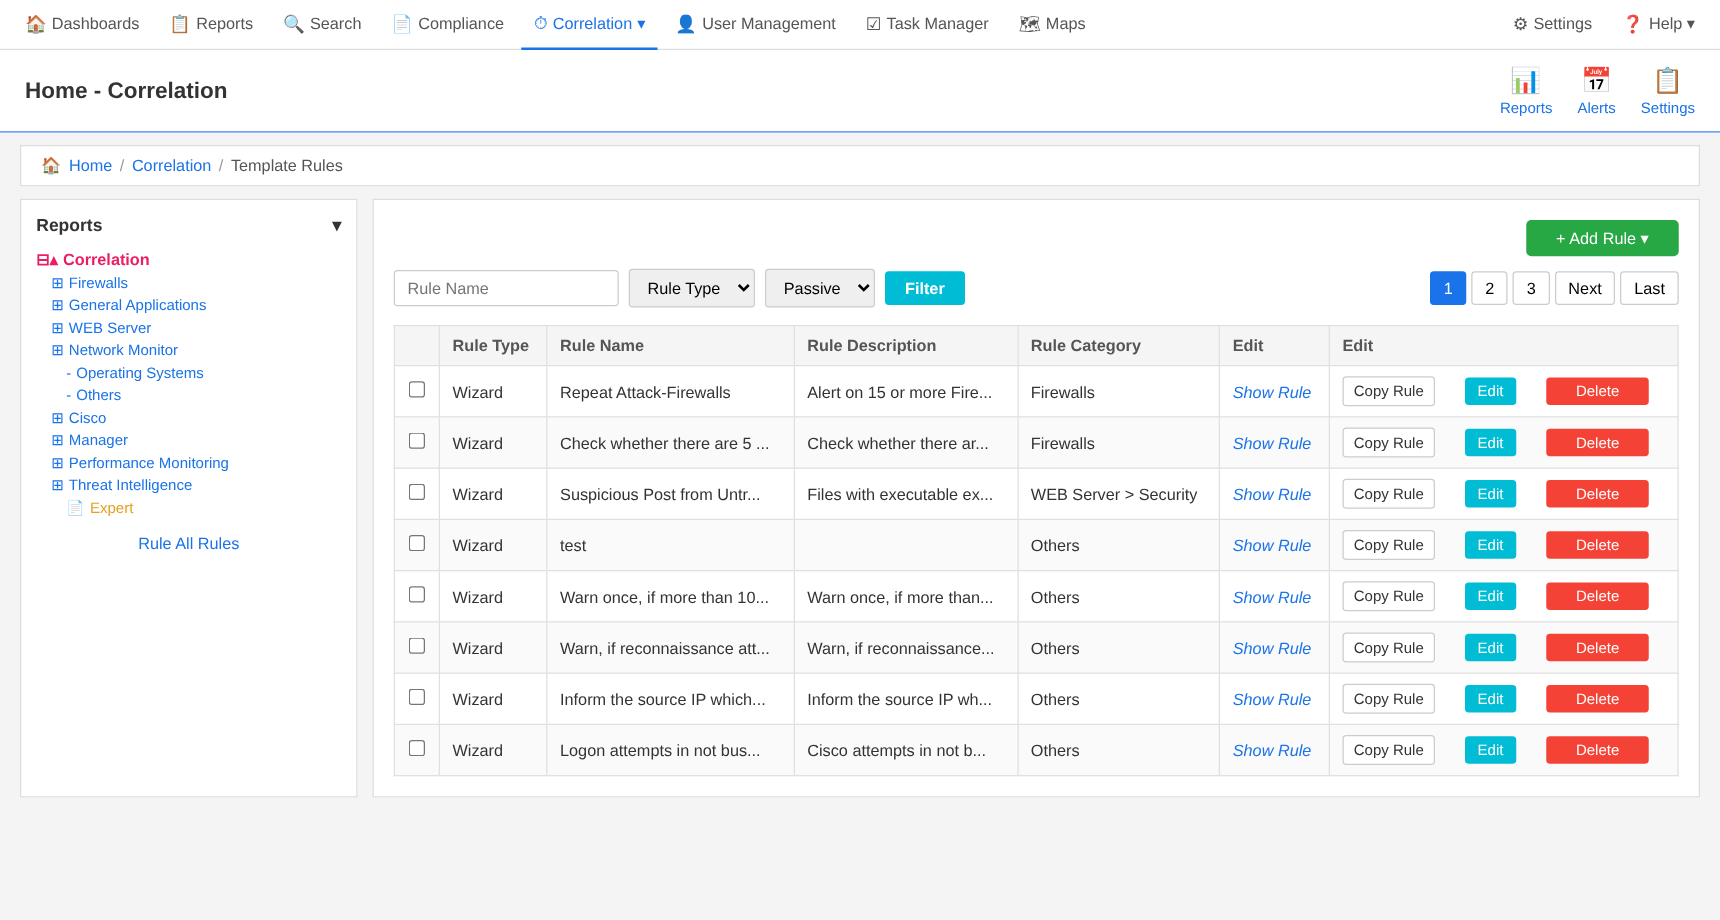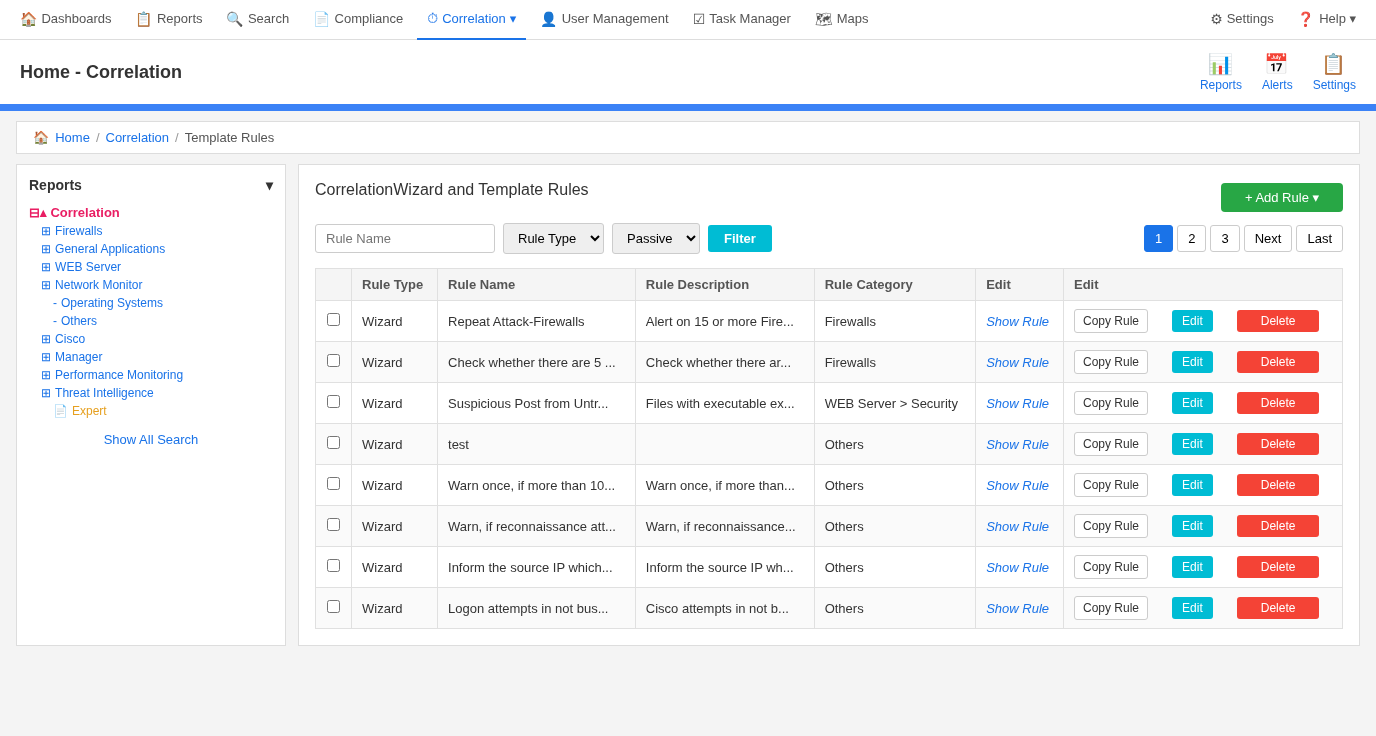--- a/index.html
+++ b/index.html
@@ -26,21 +26,21 @@
     .top-nav-right { display: flex; align-items: center; gap: 4px; }
     .nav-icon { font-size: 14px; }
 
     
     .page-header {
       background: #fff;
       padding: 12px 20px;
       display: flex;
       align-items: center;
       justify-content: space-between;
-      border-bottom: 7px solid #3b82f6;
+      border-bottom: 1px solid #3b82f6;
     }
     .page-title { font-size: 18px; color: #333; }
     .page-title span { font-weight: bold; }
     .header-actions { display: flex; gap: 20px; align-items: center; }
     .header-action-item { display: flex; flex-direction: column; align-items: center; color: #1a73e8; cursor: pointer; font-size: 12px; gap: 2px; }
     .header-action-icon { font-size: 20px; }
 
     
     .breadcrumb {
       background: #fff;
@@ -347,27 +347,26 @@
       <div class="tree-item level1">
         <span>⊞</span>
         <span>Threat Intelligence</span>
       </div>
       <div class="tree-item expert">
         <span>📄</span>
         <span>Expert</span>
       </div>
     </div>
     <div class="sidebar-footer">
-      <button class="show-all-btn">Show All Search</button>
+      <button class="show-all-btn">Rule All Rules</button>
     </div>
   </div>
 
   <div class="main-content">
     <div style="display:flex; justify-content:space-between; align-items:center; margin-bottom:10px;">
-      <span class="section-title">CorrelationWizard and Template Rules</span>
       <button class="add-rule-btn" style="margin-bottom:0; margin-left:auto;">+ Add Rule ▾</button>
     </div>
 
     <div class="filter-bar">
       <input class="filter-input" type="text" placeholder="Rule Name" style="">
       <select class="filter-select">
         <option>Rule Type</option>
       </select>
       <select class="filter-select">
         <option>Passive</option>

